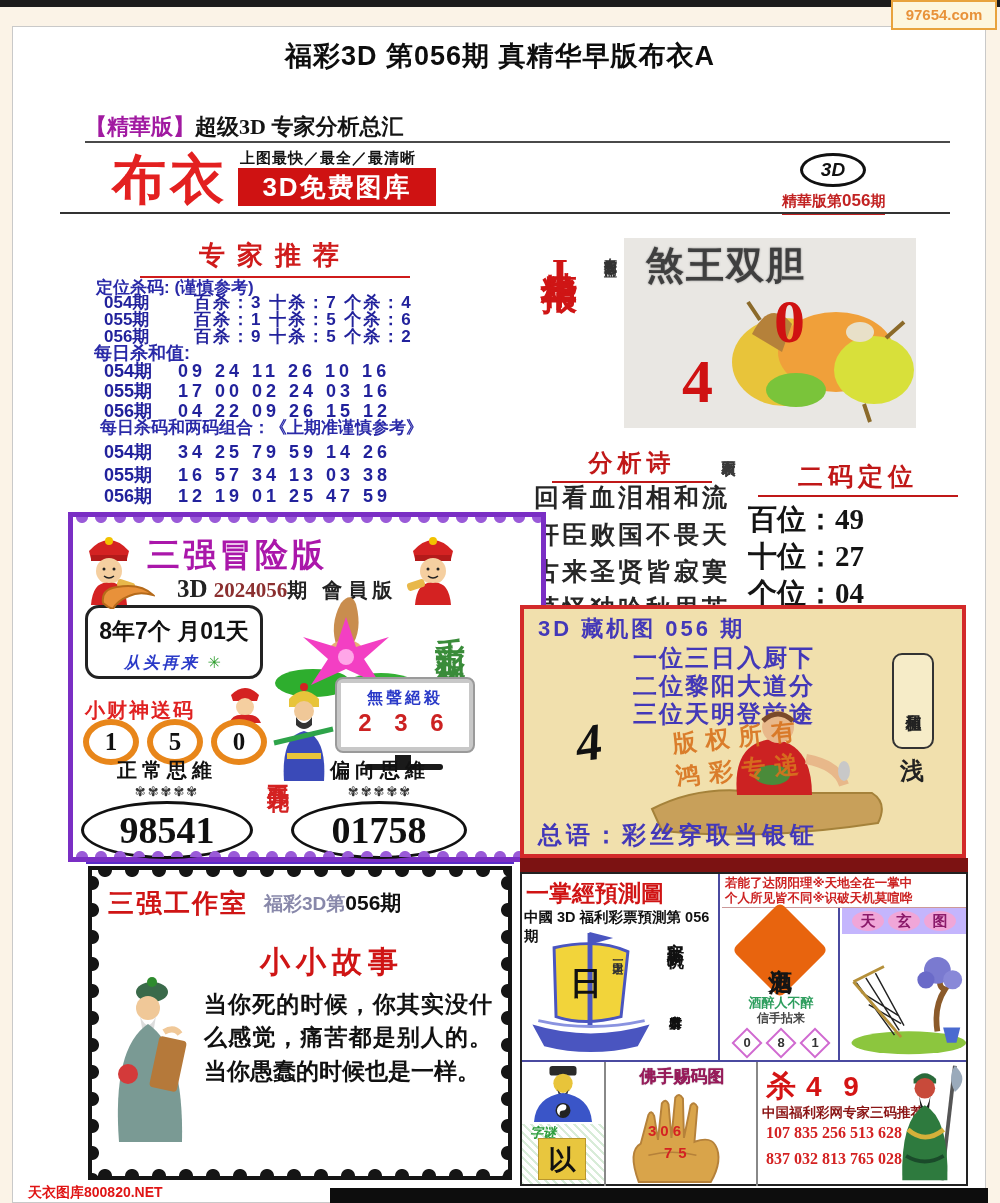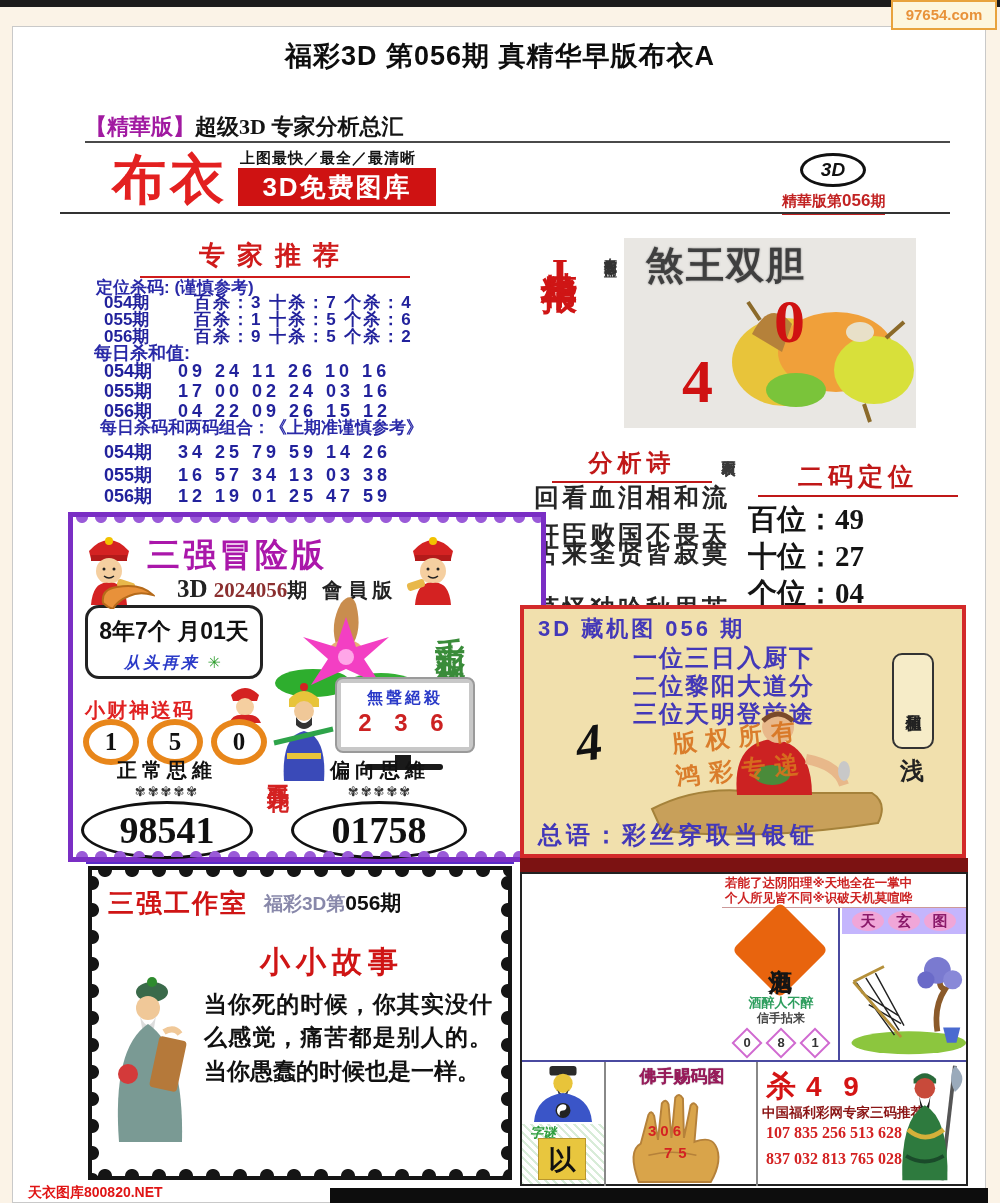--- a/index.html
+++ b/index.html
@@ -238,21 +238,21 @@
       <ellipse cx="132" cy="118" rx="30" ry="17" fill="#7ac43a"></ellipse>
       <ellipse cx="196" cy="60" rx="14" ry="10" fill="#e8e0c8"></ellipse>
     </svg>
     <div class="abs m-num serif" style="left:150px; top:48px;">0</div>
     <div class="abs m-num serif" style="left:58px; top:108px;">4</div>
   </div>
 
   <div class="abs p-title serif">分析诗</div>
   <div class="abs p-line serif" style="top:481px;">回看血泪相和流</div>
   <div class="abs p-line serif" style="top:518px;">奸臣败国不畏天</div>
-  <div class="abs p-line serif" style="top:537px;">古来圣贤皆寂寞</div>
+  <div class="abs p-line serif" style="top:555px;">古来圣贤皆寂寞</div>
   <div class="abs p-line serif" style="top:592px;">莫怪独吟秋思苦</div>
   <div class="abs p-divider vtext">布衣天布衣天下网</div>
   <div class="abs c-title serif">二码定位</div>
   <div class="abs c-row serif" style="top:500px;">
     <span>百位：</span><span>49</span>
   </div>
   <div class="abs c-row serif" style="top:537px;">
     <span>十位：</span><span>27</span>
   </div>
   <div class="abs c-row serif" style="top:574px;">
@@ -392,20 +392,35 @@
       <path d="M36 40 Q44 58 52 40 L50 52 Q44 60 38 52 Z" fill="#ddd"></path>
       <path d="M15 166 Q8 72 44 48 Q80 72 78 166 Z" fill="#7a9a94"></path>
       <rect x="50" y="62" width="28" height="52" rx="4" fill="#b5793a" transform="rotate(12 64 88)"></rect>
       <circle cx="24" cy="98" r="10" fill="#d43a3a"></circle>
       <path d="M60 56 Q70 50 76 58" stroke="#f0c898" stroke-width="6" fill="none"></path>
     </svg>
     <div class="abs st-story">当你死的时候，你其实没什么感觉，痛苦都是别人的。当你愚蠢的时候也是一样。</div>
   </div>
 
   <div class="abs palm">
+    <div class="abs pl-left">
+      <div class="abs pl-title serif">一掌經預測圖</div>
+      <div class="abs pl-sub">中國 3D 福利彩票預測第 056期</div>
+      <svg class="abs pl-boat" width="134" height="128" viewBox="0 0 135 130">
+        <path d="M8 96 Q67 114 127 96 L115 118 Q67 130 20 118 Z" fill="#4a55c0"></path>
+        <path d="M30 18 Q75 8 105 22 L98 88 Q60 98 32 88 Z" fill="#f2d43a" stroke="#4a55c0" stroke-width="3"></path>
+        <rect x="64" y="3" width="5" height="94" fill="#4a55c0"></rect>
+        <path d="M66 2 L90 8 L66 15 Z" fill="#4a55c0"></path>
+        <path d="M14 92 Q67 104 122 92" stroke="#8a93e0" stroke-width="3" fill="none"></path>
+      </svg>
+      <div class="abs pl-sail-char serif">日</div>
+      <div class="abs pl-sail-side vtext">一字之田</div>
+      <div class="abs pl-bv1 vtext">宝船扬帆</div>
+      <div class="abs pl-bv2 vtext">恭喜发财</div>
+    </div>
 
     <div class="abs pl-slogan">
       <div>若能了达阴阳理※天地全在一掌中</div>
       <div>个人所见皆不同※识破天机莫喧哗</div>
     </div>
 
     <div class="abs pl-wine">
       <div class="abs wine-diamond">
         <div class="wine-label">
             <span>酒鬼</span>

